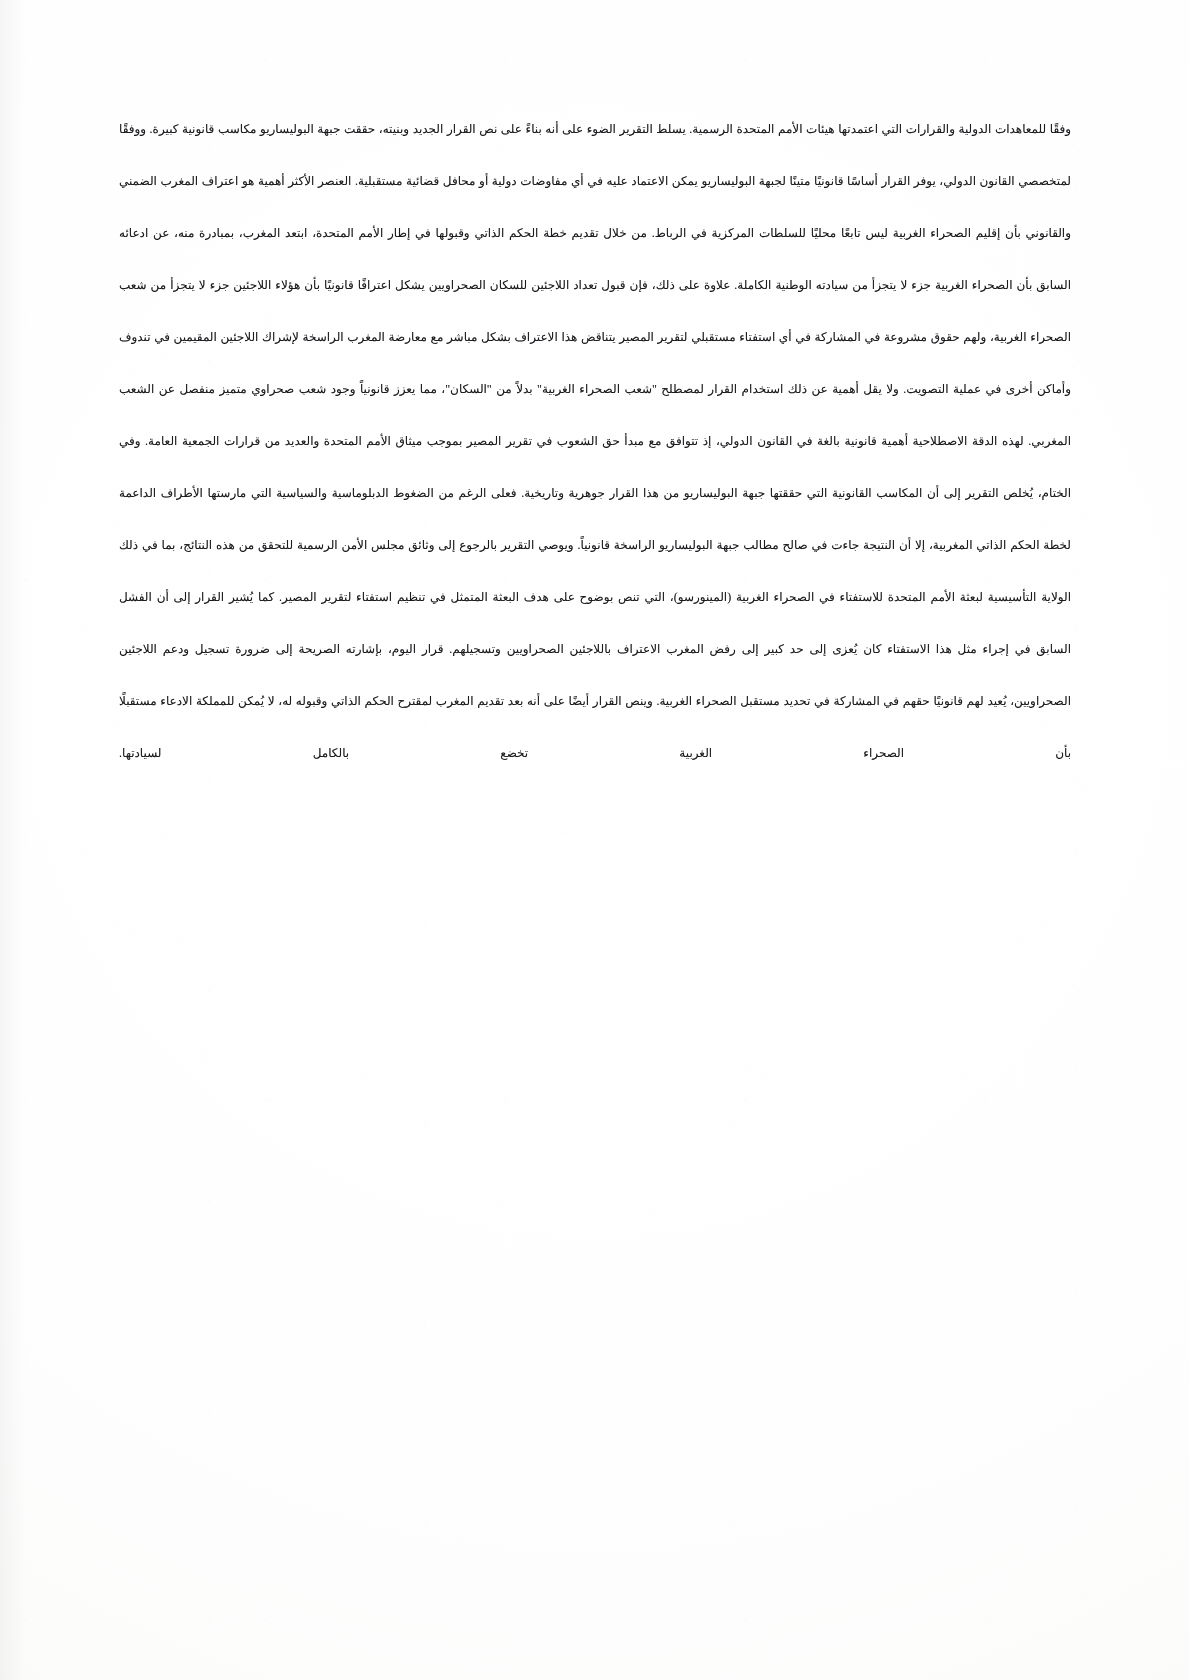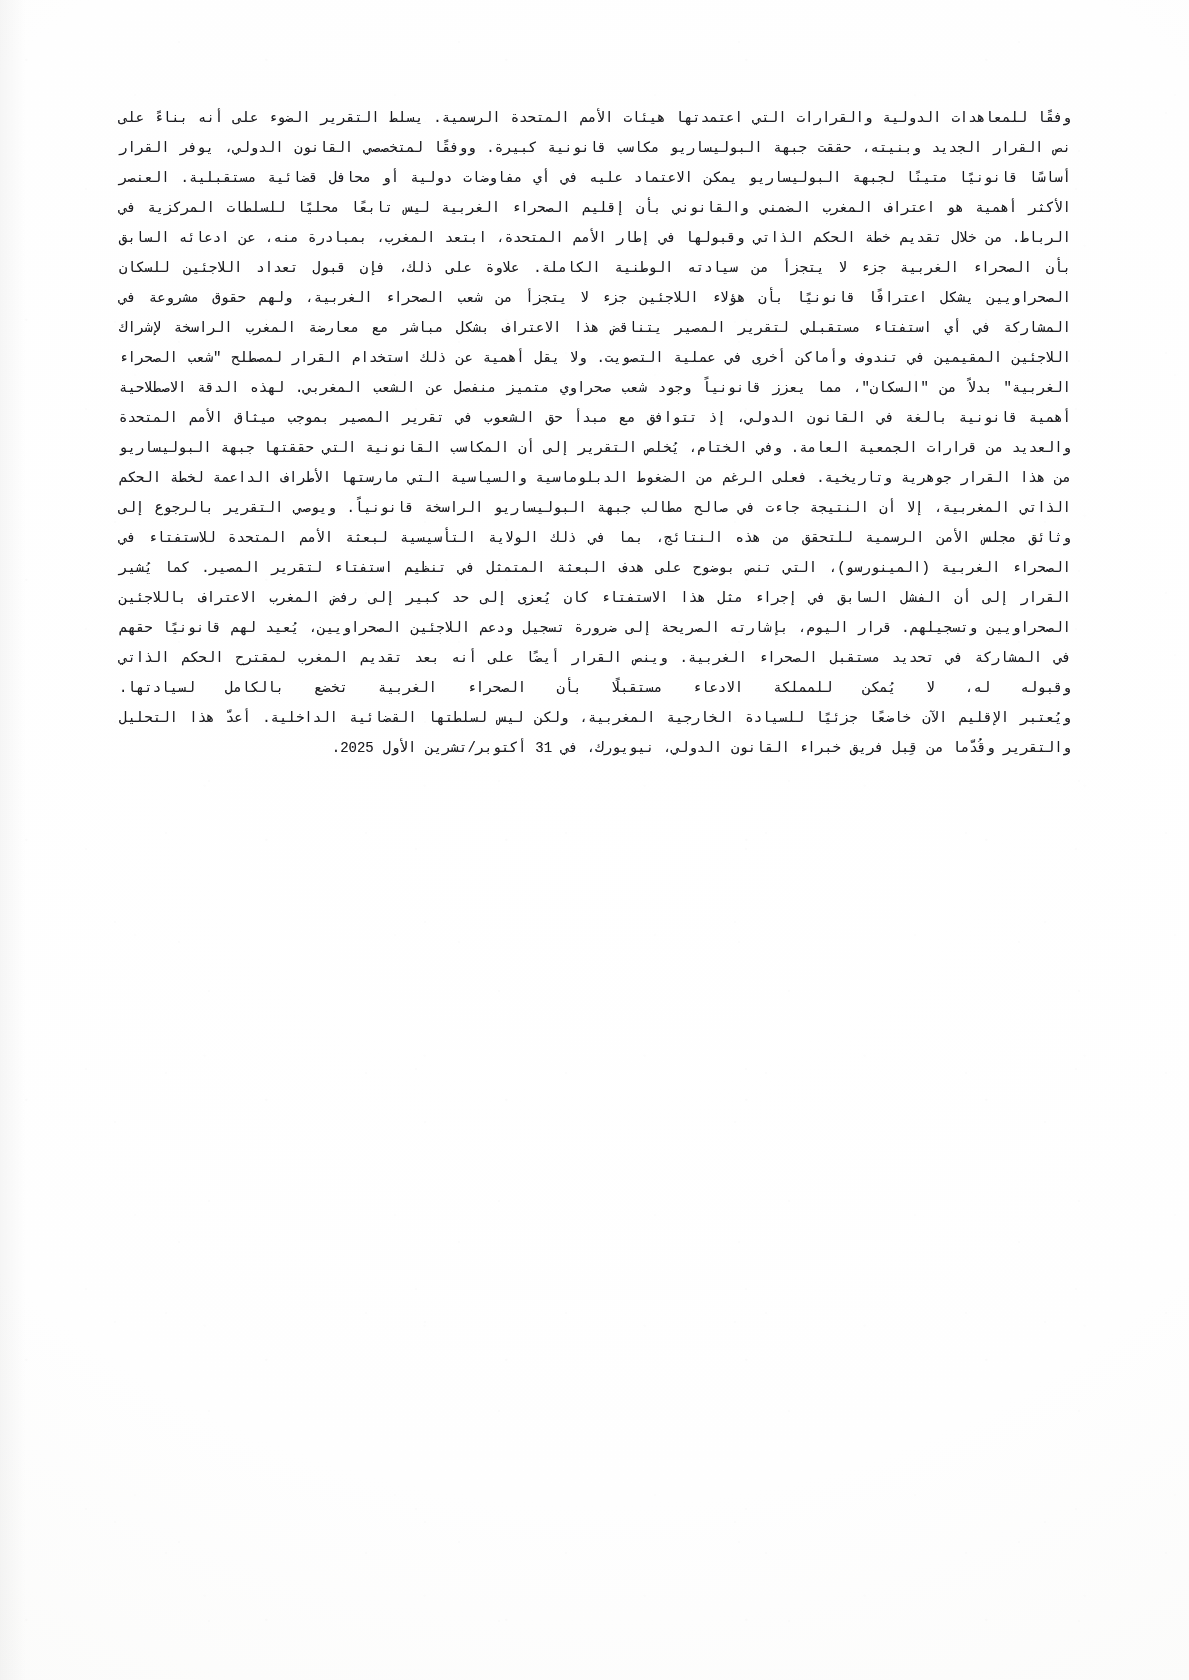--- a/index.html
+++ b/index.html
@@ -55,23 +55,23 @@
 
   .text-body {
     position: absolute;
     top: 103px;
     right: 118px;
     left: 119px;
     text-align: justify;
     text-align-last: justify;
     direction: rtl;
     unicode-bidi: isolate;
-    font-family: Liberation Mono, monospace;
-    font-size: 14px;
-    line-height: 30px;
+    font-family: Liberation Serif, serif;
+    font-size: 12px;
+    line-height: 52px;
     color: #16161a;
     letter-spacing: 0;
     word-spacing: .5px;
     -webkit-font-smoothing: antialiased;
   }
 
   .text-body p {
     margin: 0;
     text-align: justify;
     text-align-last: justify;
@@ -90,17 +90,16 @@
   }
 </style>
 </head>
 <body>
 
 <div class="page-sheet">
   <div class="scan-edge-shadow"></div>
 
   <div class="text-body">
     <p class="ink">وفقًا للمعاهدات الدولية والقرارات التي اعتمدتها هيئات الأمم المتحدة الرسمية. يسلط التقرير الضوء على أنه بناءً على نص القرار الجديد وبنيته، حققت جبهة البوليساريو مكاسب قانونية كبيرة. ووفقًا لمتخصصي القانون الدولي، يوفر القرار أساسًا قانونيًا متينًا لجبهة البوليساريو يمكن الاعتماد عليه في أي مفاوضات دولية أو محافل قضائية مستقبلية. العنصر الأكثر أهمية هو اعتراف المغرب الضمني والقانوني بأن إقليم الصحراء الغربية ليس تابعًا محليًا للسلطات المركزية في الرباط. من خلال تقديم خطة الحكم الذاتي وقبولها في إطار الأمم المتحدة، ابتعد المغرب، بمبادرة منه، عن ادعائه السابق بأن الصحراء الغربية جزء لا يتجزأ من سيادته الوطنية الكاملة. علاوة على ذلك، فإن قبول تعداد اللاجئين للسكان الصحراويين يشكل اعترافًا قانونيًا بأن هؤلاء اللاجئين جزء لا يتجزأ من شعب الصحراء الغربية، ولهم حقوق مشروعة في المشاركة في أي استفتاء مستقبلي لتقرير المصير يتناقض هذا الاعتراف بشكل مباشر مع معارضة المغرب الراسخة لإشراك اللاجئين المقيمين في تندوف وأماكن أخرى في عملية التصويت. ولا يقل أهمية عن ذلك استخدام القرار لمصطلح "شعب الصحراء الغربية" بدلاً من "السكان"، مما يعزز قانونياً وجود شعب صحراوي متميز منفصل عن الشعب المغربي. لهذه الدقة الاصطلاحية أهمية قانونية بالغة في القانون الدولي، إذ تتوافق مع مبدأ حق الشعوب في تقرير المصير بموجب ميثاق الأمم المتحدة والعديد من قرارات الجمعية العامة. وفي الختام، يُخلص التقرير إلى أن المكاسب القانونية التي حققتها جبهة البوليساريو من هذا القرار جوهرية وتاريخية. فعلى الرغم من الضغوط الدبلوماسية والسياسية التي مارستها الأطراف الداعمة لخطة الحكم الذاتي المغربية، إلا أن النتيجة جاءت في صالح مطالب جبهة البوليساريو الراسخة قانونياً. ويوصي التقرير بالرجوع إلى وثائق مجلس الأمن الرسمية للتحقق من هذه النتائج، بما في ذلك الولاية التأسيسية لبعثة الأمم المتحدة للاستفتاء في الصحراء الغربية (المينورسو)، التي تنص بوضوح على هدف البعثة المتمثل في تنظيم استفتاء لتقرير المصير. كما يُشير القرار إلى أن الفشل السابق في إجراء مثل هذا الاستفتاء كان يُعزى إلى حد كبير إلى رفض المغرب الاعتراف باللاجئين الصحراويين وتسجيلهم. قرار اليوم، بإشارته الصريحة إلى ضرورة تسجيل ودعم اللاجئين الصحراويين، يُعيد لهم قانونيًا حقهم في المشاركة في تحديد مستقبل الصحراء الغربية. وينص القرار أيضًا على أنه بعد تقديم المغرب لمقترح الحكم الذاتي وقبوله له، لا يُمكن للمملكة الادعاء مستقبلًا بأن الصحراء الغربية تخضع بالكامل لسيادتها.</p>
-    <p class="ink last-para">ويُعتبر الإقليم الآن خاضعًا جزئيًا للسيادة الخارجية المغربية، ولكن ليس لسلطتها القضائية الداخلية. أعدّ هذا التحليل والتقرير وقُدّما من قِبل فريق خبراء القانون الدولي، نيويورك، في 31 أكتوبر/تشرين الأول 2025.</p>
   </div>
 
   <div class="scan-noise"></div>
 </div>
 
 </body></html>

